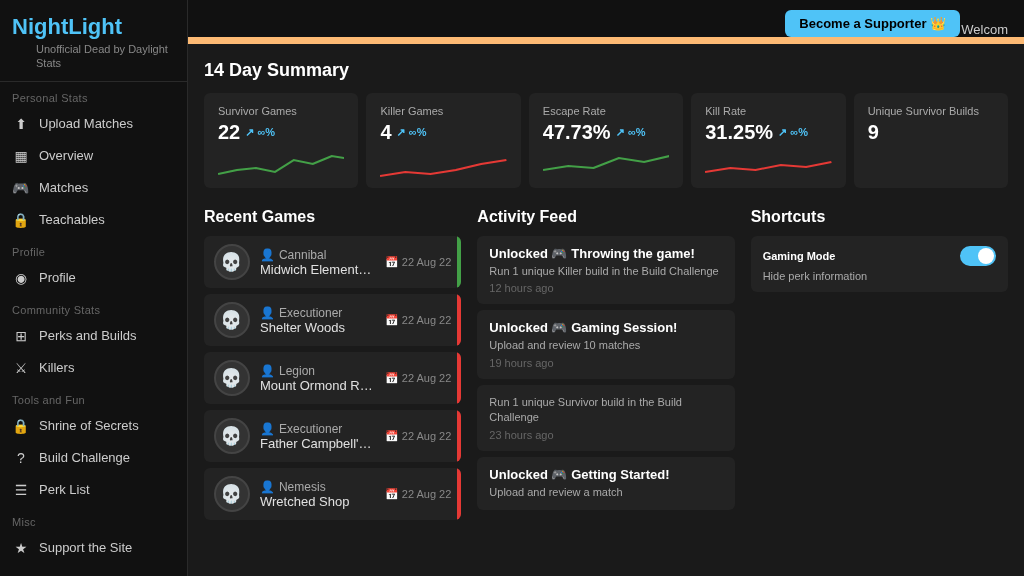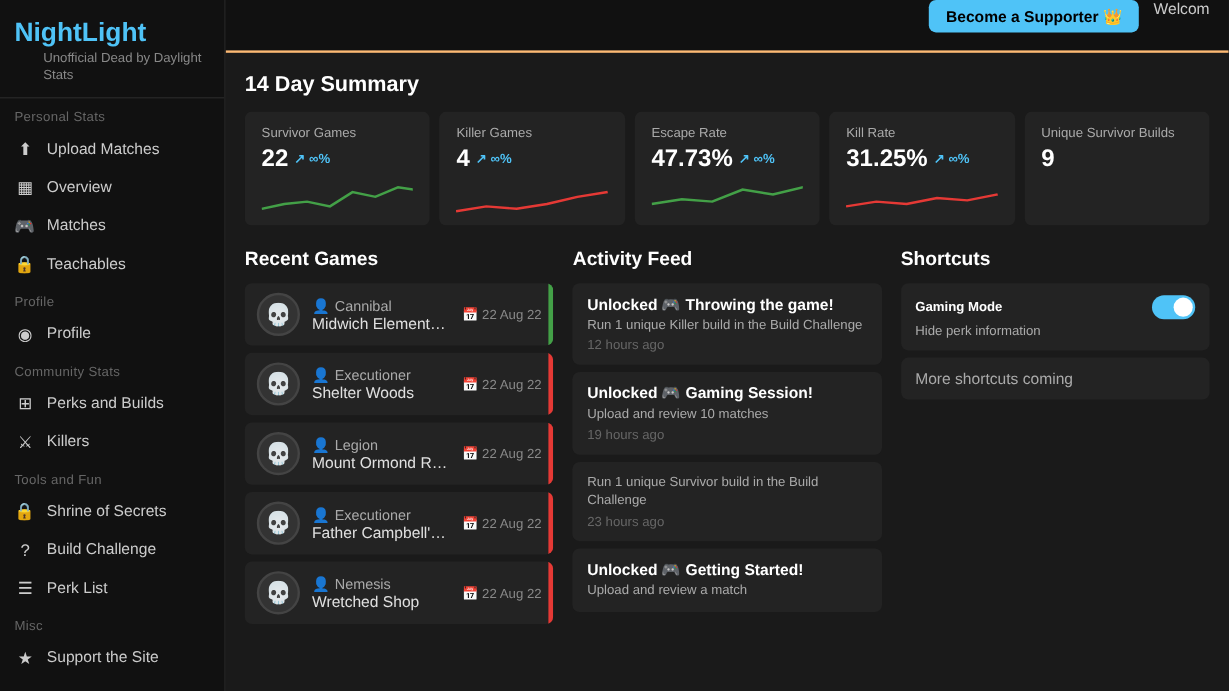--- a/index.html
+++ b/index.html
@@ -78,25 +78,25 @@
       flex-direction: column;
       overflow: hidden;
       background: #1a1a1a;
     }
 
     
     .topbar {
       background: #111;
       height: 44px;
       display: flex;
-      align-items: flex-start;
+      align-items: flex-end;
       justify-content: flex-end;
       padding: 0 16px;
-      border-bottom: 2px solid #fdba74;
-      gap: 12px;
+      border-bottom: 7px solid #fdba74;
+      gap: 1px;
     }
     .become-supporter {
       background: #4fc3f7;
       color: #000;
       border: none;
       border-radius: 6px;
       padding: 6px 14px;
       font-size: 13px;
       font-weight: 600;
       cursor: pointer;
@@ -555,20 +555,17 @@
         <div class="shortcut-card">
           <div class="gaming-mode-row">
             <span class="gaming-mode-label">Gaming Mode</span>
             <div class="toggle">
               <div class="toggle-knob"></div>
             </div>
           </div>
           <div class="hide-perk-text">Hide perk information</div>
         </div>
 
-        <div class="more-shortcuts">
-          <span>More shortcuts coming</span>
-        </div>
       </div>
 
     </div>
   </div>
 </main>
 
 </body></html>

